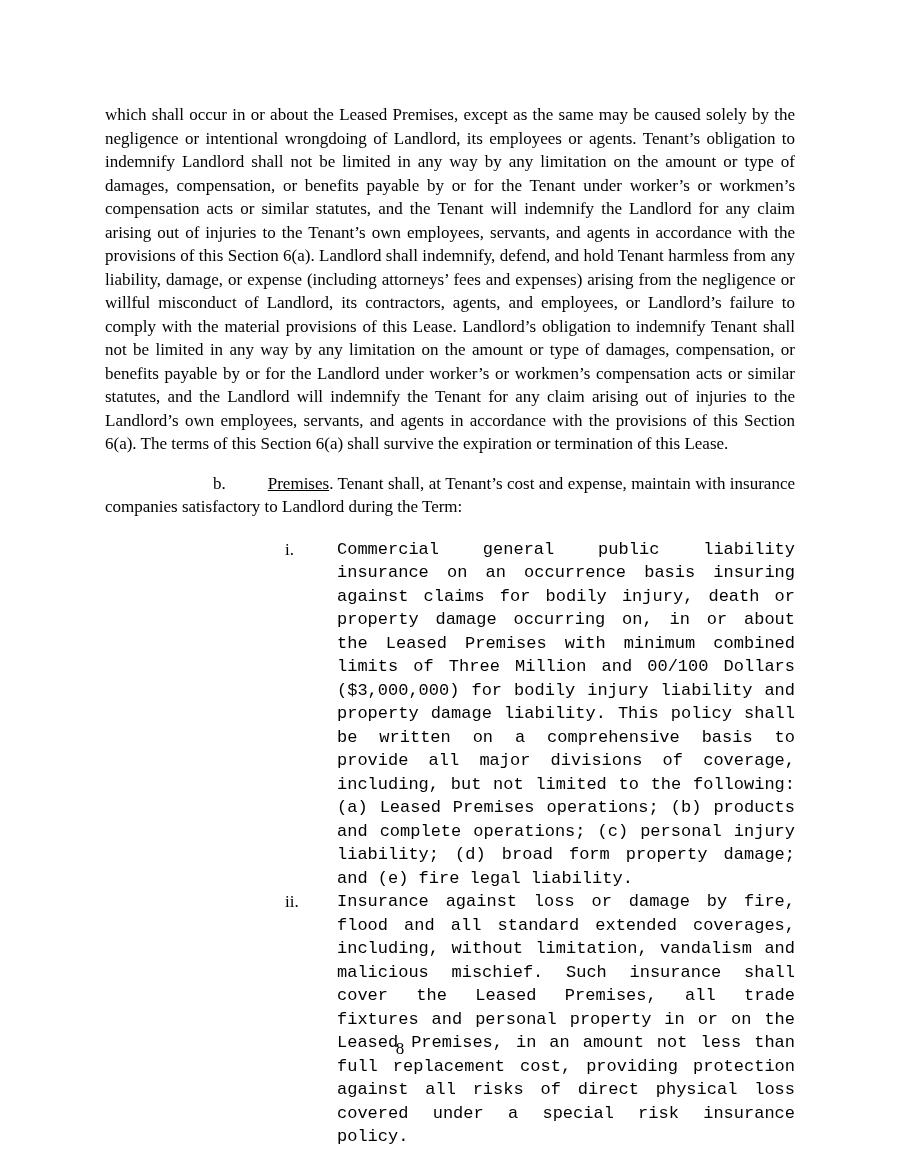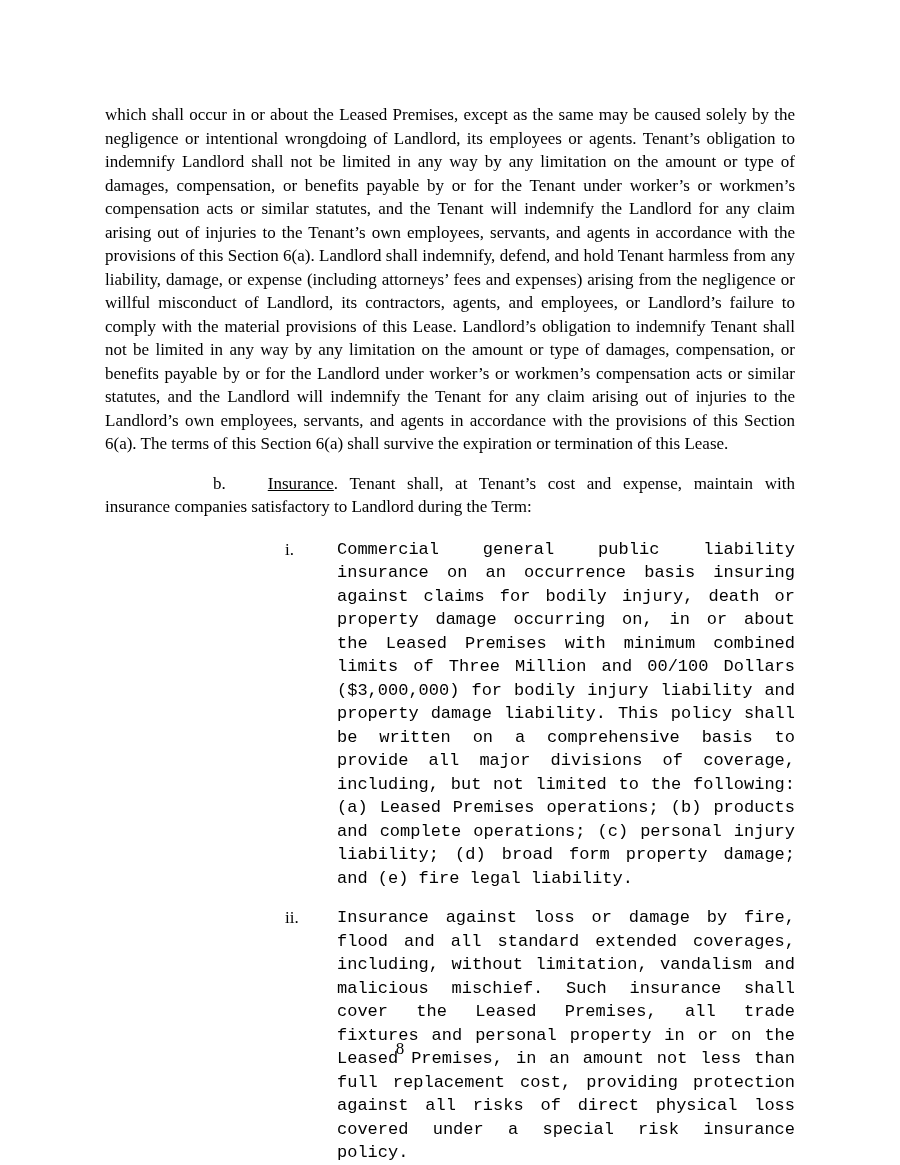--- a/index.html
+++ b/index.html
@@ -37,21 +37,21 @@
     width: 42px;
   }
   .u {
     text-decoration: underline;
   }
   .item {
     display: flex;
     margin-left: 180px;
   }
   .item-first { margin-top: 19px; }
-  .item-second { margin-top: 16px; }
+  .item-second { margin-top: 0; }
   .item-label {
     flex: 0 0 52px;
     width: 52px;
   }
   .item-text {
     width: 458px;
     text-align: justify;
     font-family: Liberation Mono, monospace;
   }
   .page-number {
@@ -65,21 +65,21 @@
   }
 </style>
 </head>
 <body>
 
 <div class="page">
   <div class="content">
 
     <p class="para">which shall occur in or about the Leased Premises, except as the same may be caused solely by the negligence or intentional wrongdoing of Landlord, its employees or agents. Tenant’s obligation to indemnify Landlord shall not be limited in any way by any limitation on the amount or type of damages, compensation, or benefits payable by or for the Tenant under worker’s or workmen’s compensation acts or similar statutes, and the Tenant will indemnify the Landlord for any claim arising out of injuries to the Tenant’s own employees, servants, and agents in accordance with the provisions of this Section 6(a).  Landlord shall indemnify, defend, and hold Tenant harmless from any liability, damage, or expense (including attorneys’ fees and expenses) arising from the negligence or willful misconduct of Landlord, its contractors, agents, and employees, or Landlord’s failure to comply with the material provisions of this Lease.  Landlord’s obligation to indemnify Tenant shall not be limited in any way by any limitation on the amount or type of damages, compensation, or benefits payable by or for the Landlord under worker’s or workmen’s compensation acts or similar statutes, and the Landlord will indemnify the Tenant for any claim arising out of injuries to the Landlord’s own employees, servants, and agents in accordance with the provisions of this Section 6(a).   The terms of this Section 6(a) shall survive the expiration or termination of this Lease.</p>
 
-    <p class="para sec-b"><span>b.</span><span class="tab-spacer"></span><span class="u">Insurance</span><span>. Tenant shall, at Tenant’s cost and expense, maintain with insurance companies satisfactory to Landlord during the Term:</span></p>
+    <p class="para sec-b"><span>b.</span><span class="tab-spacer"></span><span class="u">Premises</span><span>. Tenant shall, at Tenant’s cost and expense, maintain with insurance companies satisfactory to Landlord during the Term:</span></p>
 
     <div class="item item-first">
       <span class="item-label">i.</span>
       <div class="item-text">Commercial general public liability insurance on an occurrence basis insuring against claims for bodily injury, death or property damage occurring on, in or about the Leased Premises with minimum combined limits of Three Million and 00/100 Dollars ($3,000,000) for bodily injury liability and property damage liability. This policy shall be written on a comprehensive basis to provide all major divisions of coverage, including, but not limited to the following: (a) Leased Premises operations; (b) products and complete operations; (c) personal injury liability; (d) broad form property damage; and (e) fire legal liability.</div>
     </div>
 
     <div class="item item-second">
       <span class="item-label">ii.</span>
       <div class="item-text">Insurance against loss or damage by fire, flood and all standard extended coverages, including, without limitation, vandalism and malicious mischief. Such insurance shall cover the Leased Premises, all trade fixtures and personal property in or on the Leased Premises, in an amount not less than full replacement cost, providing protection against all risks of direct physical loss covered under a special risk insurance policy.</div>
     </div>

